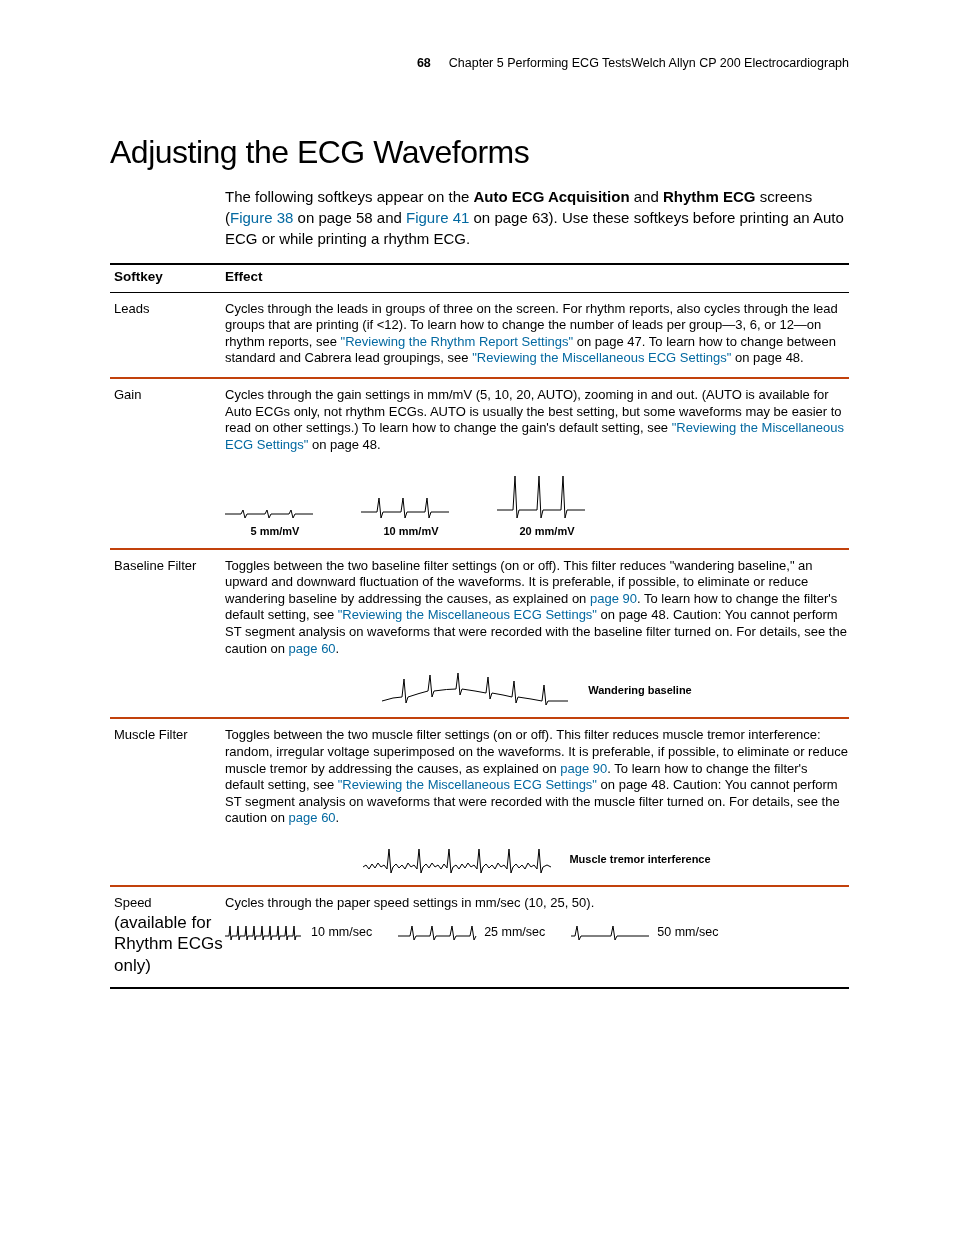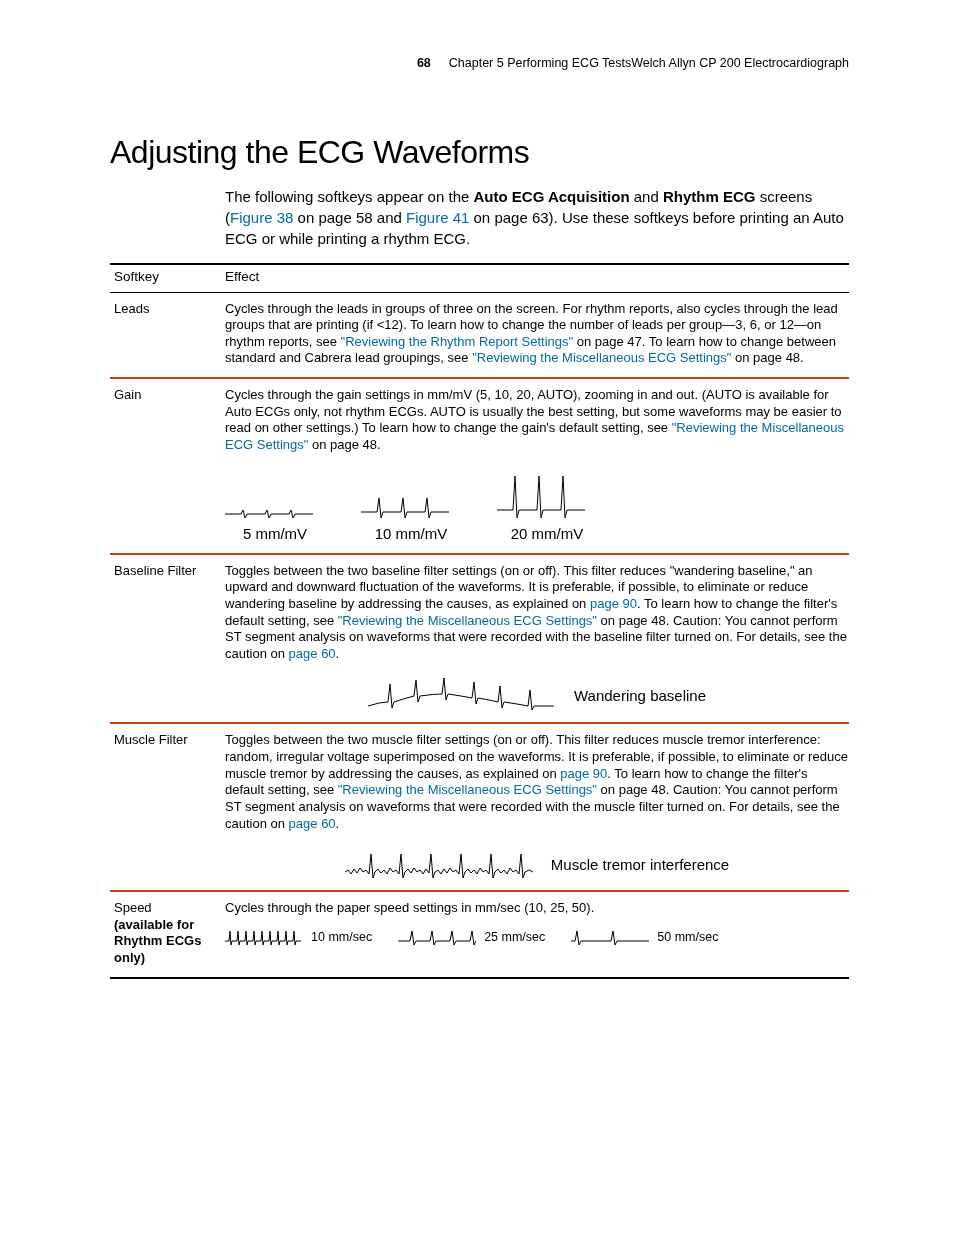--- a/index.html
+++ b/index.html
@@ -14,28 +14,28 @@
     line-height: 1.25;
   }
   .header-row { display: flex; justify-content: flex-end; font-size: 12.5px; margin-bottom: 60px; }
   .header-row .left { font-weight: normal; }
   .header-row .left b { font-weight: bold; margin-right: 18px; }
   h1 { font-size: 32px; font-weight: 400; margin-bottom: 14px; letter-spacing: -0.5px; }
   .intro { margin-left: 115px; font-size: 15px; line-height: 1.4; margin-bottom: 14px; }
   .intro b { font-weight: bold; }
   a.link { color: #0369a1; text-decoration: none; }
   table.soft { width: 100%; border-collapse: collapse; table-layout: fixed; }
-  table.soft thead th { text-align: left; font-weight: normal; font-size: 13.5px; padding: 4px 0 6px 0; border-top: 2px solid #000; border-bottom: 1px solid #000; }
+  table.soft thead th { text-align: left; font-weight: bold; font-size: 13.5px; padding: 4px 0 6px 0; border-top: 2px solid #000; border-bottom: 1px solid #000; }
   table.soft thead th:first-child { width: 115px; padding-left: 4px; }
   table.soft tbody td { vertical-align: top; padding: 8px 0 10px 0; border-bottom: 2px solid #c2410c; font-size: 13px; line-height: 1.28; }
   table.soft tbody tr:last-child td { border-bottom: 2px solid #000; }
   table.soft tbody td:first-child { padding-left: 4px; }
   .wave-row { display: flex; gap: 36px; align-items: flex-end; margin-top: 18px; }
   .wave-col { display: flex; flex-direction: column; align-items: center; gap: 4px; }
-  .wave-label { font-size: 15px; }
+  .wave-label { font-size: 11px; font-weight: bold; }
   .inline-wave-row { display:flex; align-items:center; gap:16px; margin-top:16px;justify-content:center; }
   .speed-row { display:flex; align-items:flex-end; gap:26px; margin-top:10px; flex-wrap:nowrap; }
   .speed-item { display:flex; align-items:center; gap:6px; font-size:12.5px; white-space:nowrap; }
   svg { display:block; }
 </style>
 </head>
 <body>
 
 <div class="header-row">
   <span class="left">
@@ -115,21 +115,21 @@
             <path d="M0 24 L3 22 L6 26 L9 21 L12 25 L15 20 L18 24 L21 22 L24 26 L26 6 L28 30 L30 24 L33 21 L36 25 L39 22 L42 26 L45 20 L48 24 L51 22 L54 26 L56 6 L58 30 L60 24 L63 21 L66 25 L69 20 L72 24 L75 22 L78 26 L81 21 L84 25 L86 6 L88 30 L90 24 L93 22 L96 26 L99 21 L102 25 L105 20 L108 24 L111 22 L114 26 L116 6 L118 30 L120 24 L123 21 L126 25 L129 22 L132 26 L135 20 L138 24 L141 22 L144 26 L146 6 L148 30 L150 24 L153 21 L156 25 L159 22 L162 26 L165 20 L168 24 L171 22 L174 26 L176 6 L178 30 L180 24 L184 22 L188 24" stroke="#000" fill="none" stroke-width="1"></path>
           </svg>
           <span class="wave-label">Muscle tremor interference</span>
         </div>
       </td>
     </tr>
 
     <tr>
       <td>
         <span>Speed</span><br>
-        <span style="font-size:13px;font-weight:bold;">(available for Rhythm ECGs only)</span>
+        <span style="font-size:17px;">(available for Rhythm ECGs only)</span>
       </td>
       <td>
         <span>Cycles through the paper speed settings in mm/sec (10, 25, 50).</span>
         <div class="speed-row">
           <div class="speed-item">
             <svg width="80" height="20" viewBox="0 0 80 20">
               <path d="M0 14 L4 14 L5 4 L6 18 L7 14 L12 14 L13 4 L14 18 L15 14 L20 14 L21 4 L22 18 L23 14 L28 14 L29 4 L30 18 L31 14 L36 14 L37 4 L38 18 L39 14 L44 14 L45 4 L46 18 L47 14 L52 14 L53 4 L54 18 L55 14 L60 14 L61 4 L62 18 L63 14 L68 14 L69 4 L70 18 L71 14 L76 14" stroke="#000" fill="none" stroke-width="1"></path>
             </svg>
             <span>10 mm/sec</span>
           </div>

